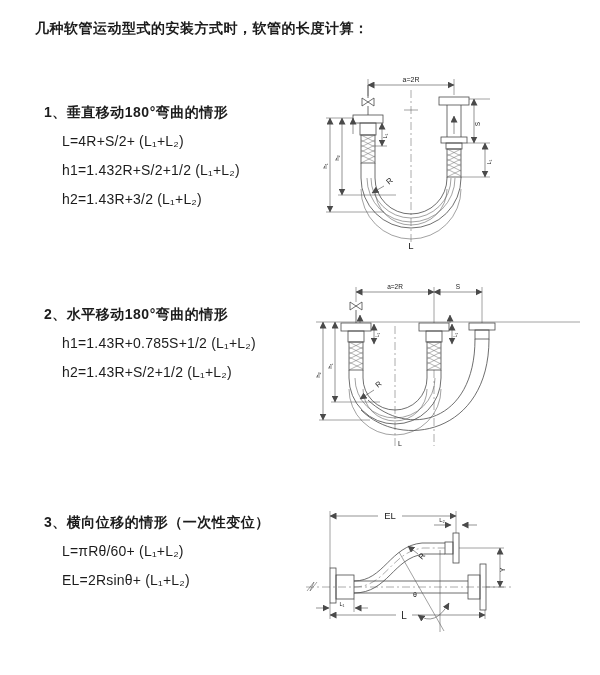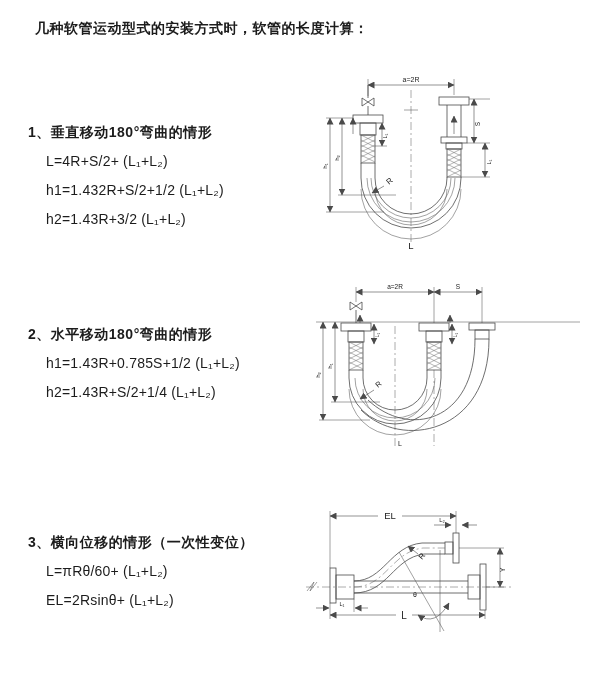--- a/index.html
+++ b/index.html
@@ -5,21 +5,21 @@
   html,body{margin:0;padding:0;}
   body{
     width:600px;height:675px;background:#ffffff;position:relative;
     font-family:"Liberation Sans","DejaVu Sans",sans-serif;color:#1c1c1c;
     overflow:hidden;
   }
   .title{
     position:absolute;left:35px;top:20px;font-size:14px;font-weight:bold;
     letter-spacing:.5px;white-space:nowrap;font-family:Liberation Serif, serif;
   }
-  .sec{position:absolute;left:28px;margin-top:20px;}
+  .sec{position:absolute;left:44px;}
   .sec-head{font-size:14px;font-weight:bold;margin:0 0 11px 0;letter-spacing:.5px;white-space:nowrap;}
   .formula{font-size:14px;margin:0 0 13px 18px;white-space:nowrap;letter-spacing:.2px;}
   .fig{position:absolute;}
   svg text{font-family:"Liberation Sans","DejaVu Sans",sans-serif;fill:#222;}
   svg .geo{stroke:#4a4a4a;fill:none;stroke-width:.8;}
   svg .thin{stroke:#555;fill:none;stroke-width:.55;}
   svg .dim{stroke:#4a4a4a;fill:none;stroke-width:.6;}
   svg .hatch{stroke:#6a6a6a;fill:none;stroke-width:.5;}
   svg .dash{stroke:#666;fill:none;stroke-width:.55;stroke-dasharray:8 3 2 3;}
 </style>
@@ -111,21 +111,21 @@
   <text x="179" y="96" font-size="5.5" transform="rotate(-90 179 96)" text-anchor="middle">L₁</text>
   <text x="15" y="100" font-size="6" transform="rotate(-90 15 100)" text-anchor="middle">h₁</text>
   <text x="27" y="92" font-size="6" transform="rotate(-90 27 92)" text-anchor="middle">h₂</text>
   <text x="77" y="119" font-size="8" transform="rotate(-40 77 119)">R</text>
   <text x="99" y="183" font-size="9.5" text-anchor="middle">L</text>
 </svg>
 
 <section class="sec" style="top:306px">
   <h3 class="sec-head">2、水平移动180°弯曲的情形</h3>
   <p class="formula">h1=1.43R+0.785S+1/2 (L₁+L₂)</p>
-  <p class="formula">h2=1.43R+S/2+1/4 (L₁+L₂)</p>
+  <p class="formula">h2=1.43R+S/2+1/2 (L₁+L₂)</p>
 </section>
 
 <svg class="fig" style="left:308px;top:278px" width="280" height="185" viewBox="0 0 280 185">
   <defs>
     <marker id="ah2" markerWidth="7" markerHeight="7" refX="6.5" refY="3.5" orient="auto-start-reverse" markerUnits="userSpaceOnUse">
       <path d="M0 0L7 3.5L0 7Z" fill="#4a4a4a"></path>
     </marker>
   </defs>
 
   <g>

